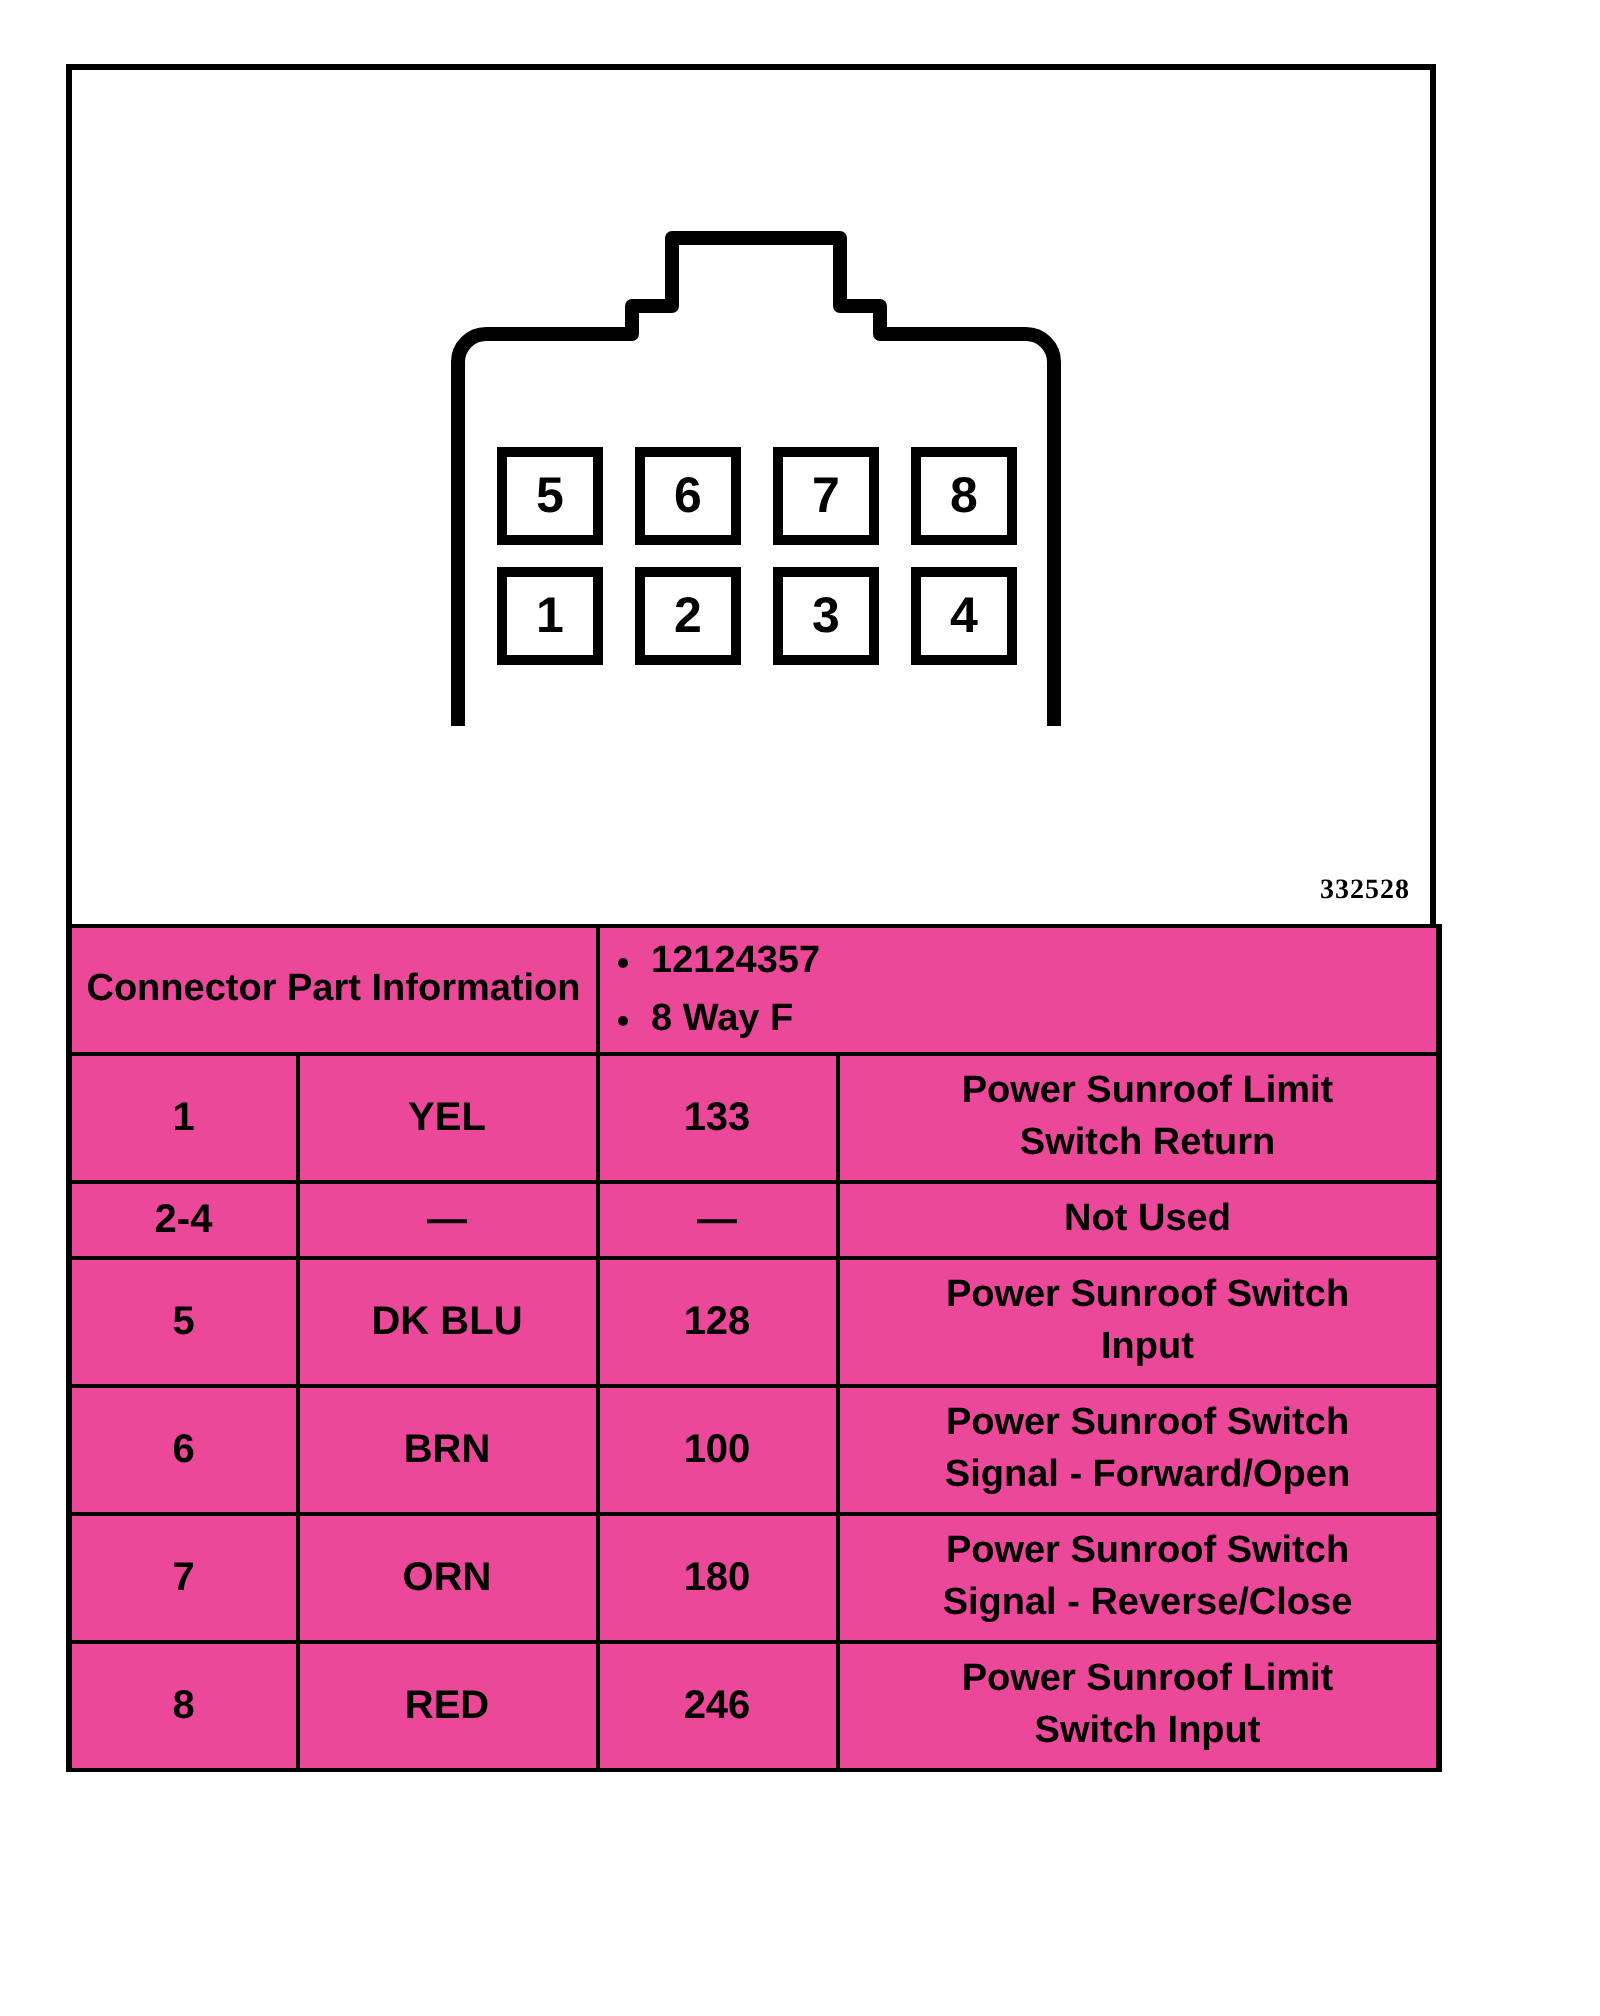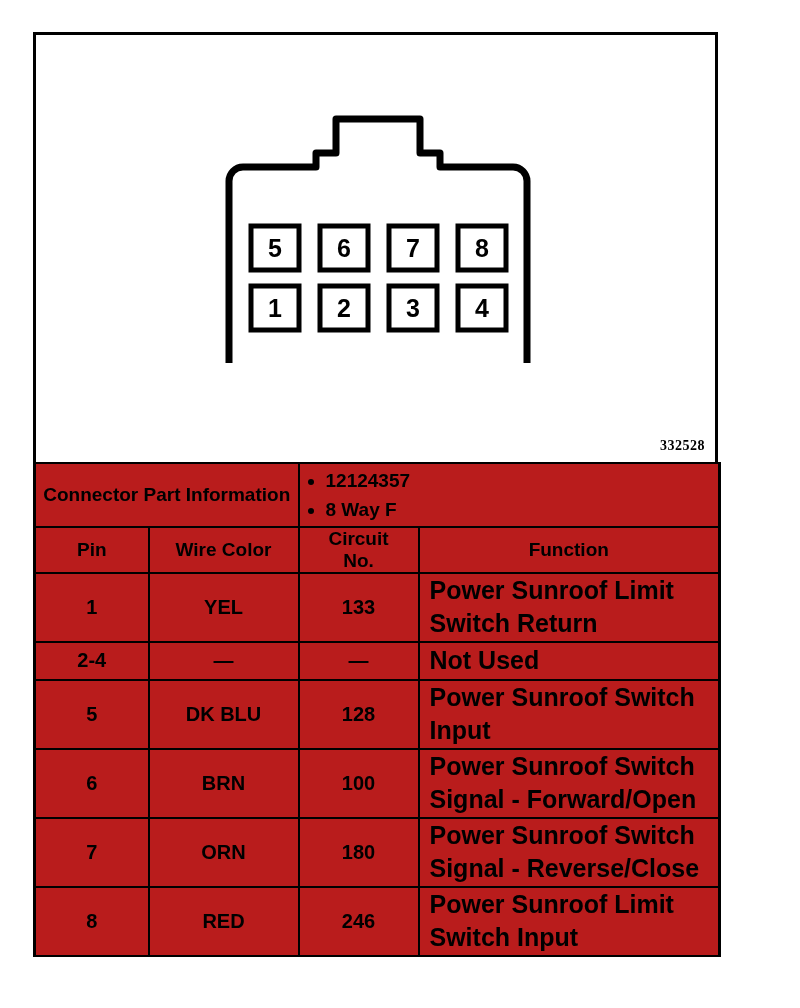--- a/index.html
+++ b/index.html
@@ -65,21 +65,21 @@
   }
 
   
   #connector-table {
     position: absolute;
     left: 33px;
     top: 462px;
     width: 685px;
     border-collapse: collapse;
     table-layout: fixed;
-    background: #b91c1c;
+    background: #ec4899;
   }
   #connector-table td, #connector-table th {
     border: 2px solid #000;
     padding: 0;
     vertical-align: middle;
     font-family: "Liberation Sans", sans-serif;
     font-weight: bold;
     font-size: 19px;
     color: #000;
   }
@@ -127,25 +127,25 @@
   .hdr .two-line-top { display: block; }
   .hdr .two-line-bot { display: block; }
   .hdr-pin, .hdr-wire, .hdr-func { vertical-align: bottom; padding-bottom: 9px; }
 
   
   .row-tall td { height: 62px; }
   .row-short td { height: 36px; }
 
   .func-text {
     display: block;
-    font-size: 25px;
+    font-size: 19px;
     font-weight: bold;
     line-height: 1.18;
     padding: 2px 0 2px 10px;
-    text-align: left;
+    text-align: center;
   }
   .val {
     display: block;
     font-size: 20px;
     font-weight: bold;
     text-align: center;
   }
   .dash { font-size: 20px; font-weight: bold; }
 </style>
 </head>
@@ -214,29 +214,20 @@
         <span>Information</span>
       </td>
       <td colspan="2" id="cpi-values" class="outer-right">
         <ul>
           <li>12124357</li>
           <li>8 Way F</li>
         </ul>
       </td>
     </tr>
 
-    <tr>
-      <td class="hdr hdr-pin outer-left">Pin</td>
-      <td class="hdr hdr-wire">Wire Color</td>
-      <td class="hdr">
-        <span class="two-line-top">Circuit</span>
-        <span class="two-line-bot">No.</span>
-      </td>
-      <td class="hdr hdr-func outer-right">Function</td>
-    </tr>
 
     <tr class="row-tall">
       <td class="center outer-left">
           <span class="val">1</span>
         </td>
       <td class="center">
           <span class="val">YEL</span>
         </td>
       <td class="center">
           <span class="val">133</span>

